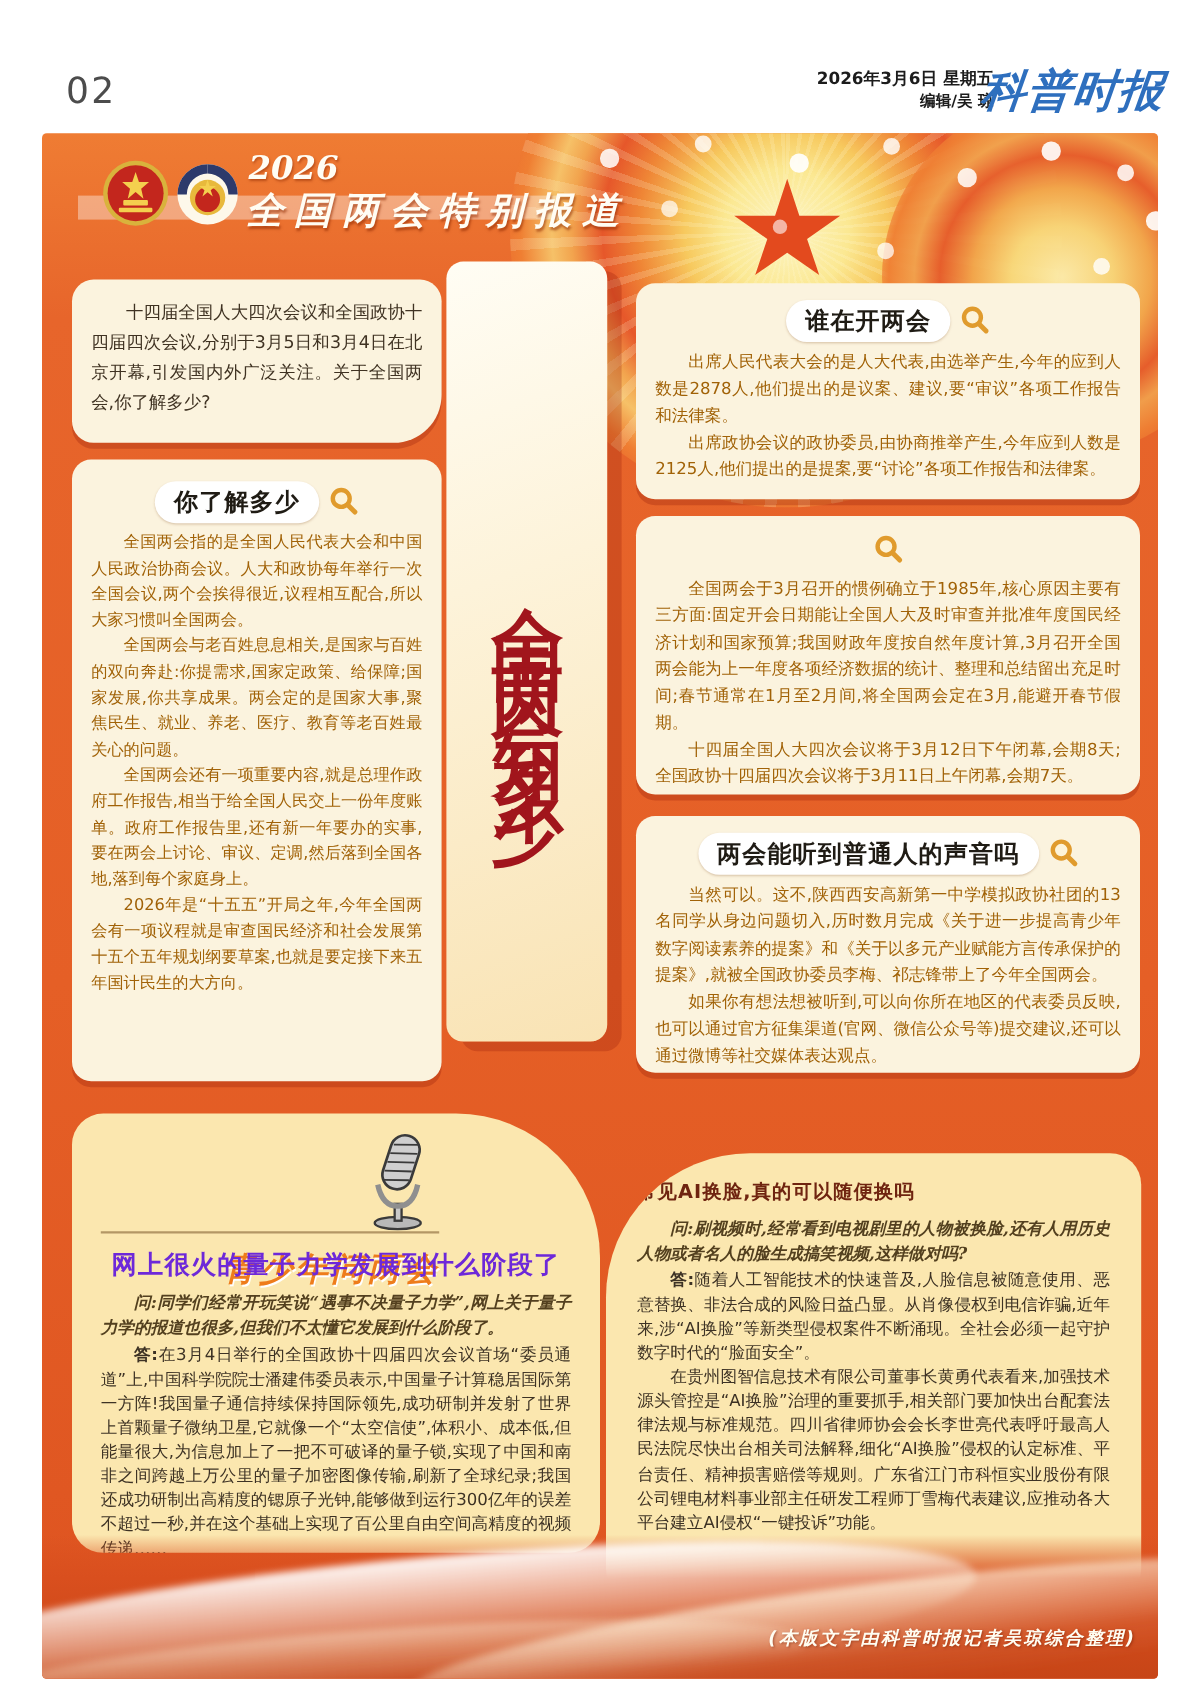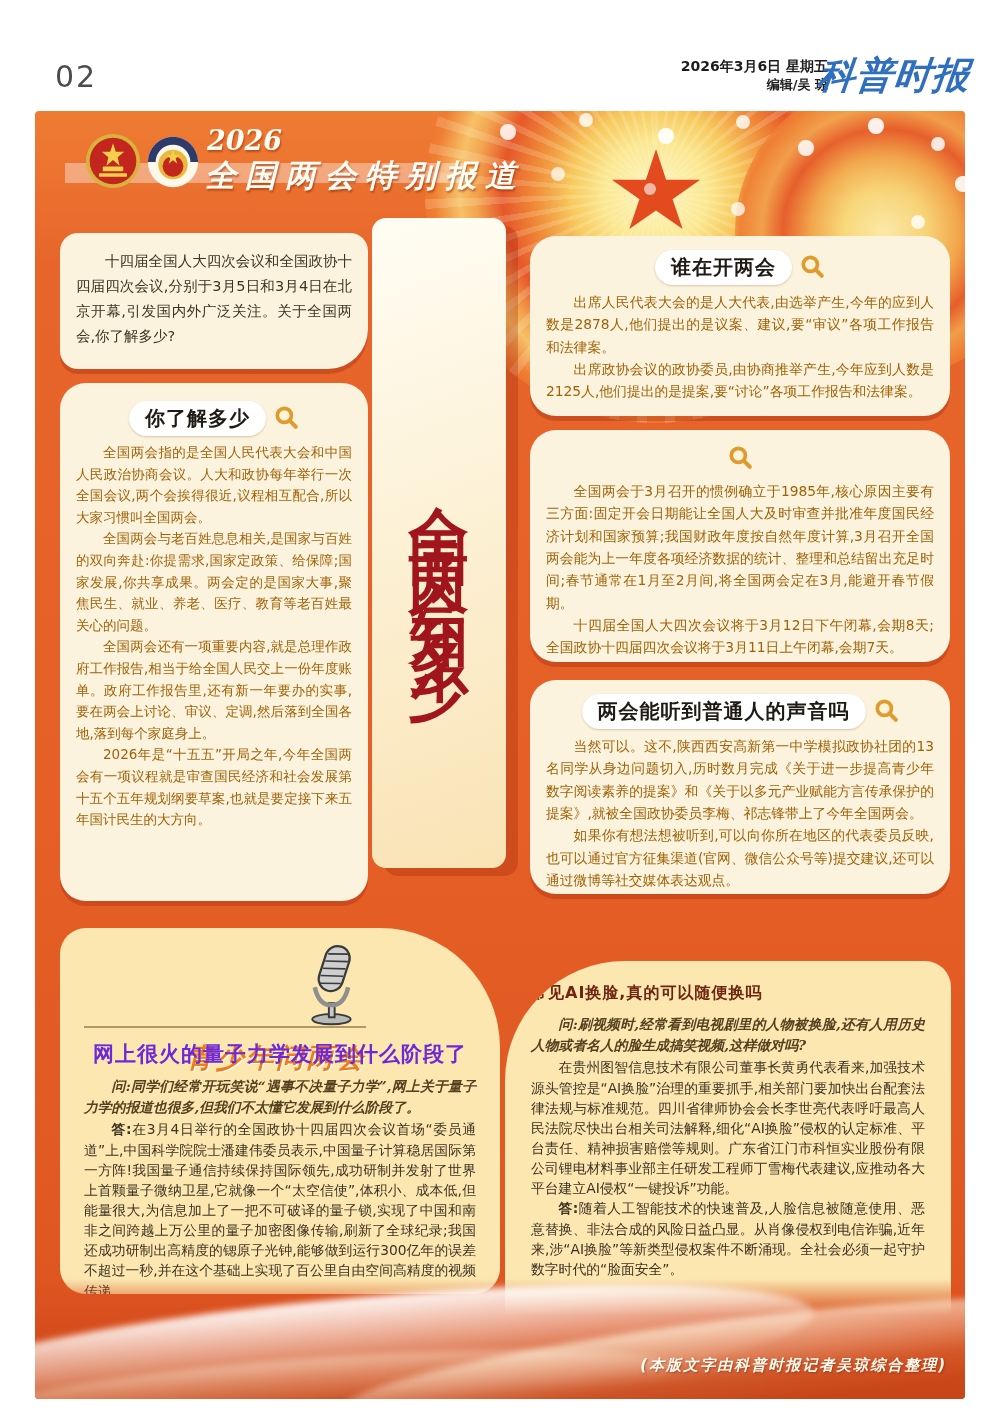--- a/index.html
+++ b/index.html
@@ -45,21 +45,21 @@
   
   .banner { position:absolute; left:0; top:0; width:930px; height:115px; }
   .banner-strip { position:absolute; left:30px; top:52px; width:400px; height:20px; background:rgba(255,255,255,.38); }
   .emblem { position:absolute; border-radius:50%; }
   .emblem-prc { left:50px; top:22px; }
   .emblem-cppcc { left:112px; top:25px; }
   .banner-year { position:absolute; left:172px; top:14px; color:#fffdf4; font-size:27px; font-weight:bold; font-style:italic; font-family:"DejaVu Serif", serif; text-shadow:1px 2px 2px rgba(140,40,0,.5); }
   .banner-title { position:absolute; left:170px; top:44px; color:#fffdf4; font-size:31px; font-weight:bold; letter-spacing:9px; font-style:italic; text-shadow:1px 2px 2px rgba(140,40,0,.55); }
 
   
-  .card { position:absolute; background:#fbf3de; border-radius:26px; box-shadow:0 5px 0 rgba(150,30,10,.30); overflow:hidden; }
+  .card { position:absolute; background:#fbf3de; border-radius:16px; box-shadow:0 5px 0 rgba(150,30,10,.30); overflow:hidden; }
   .card-intro { left:25px; top:122px; width:308px; height:136px; border-radius:18px 18px 40px 18px; padding:16px 16px; }
   .card-what  { left:25px; top:272px; width:308px; height:518px; padding:10px 16px; }
   .card-who   { left:495px; top:125px; width:420px; height:180px; padding:6px 16px; }
   .card-why   { left:495px; top:319px; width:420px; height:232px; padding:6px 16px; }
   .card-voice { left:495px; top:569px; width:420px; height:214px; padding:6px 16px; }
 
   .card-head { display:flex; justify-content:center; align-items:center; gap:7px; margin:8px 0 6px 0; }
   .pill { background:#ffffff; border-radius:18px; padding:4px 16px; font-size:20px; font-weight:bold; color:#1f1b14; letter-spacing:1px; box-shadow:0 1px 2px rgba(120,60,10,.25); }
   .mag { flex:0 0 auto; }
 
@@ -242,22 +242,22 @@
         <span class="kicker">青少年问两会</span>
       </div>
       <div class="qa-headline">网上很火的量子力学发展到什么阶段了</div>
       <p class="qa-q"><span class="qa-label">问:</span><span>同学们经常开玩笑说“遇事不决量子力学”,网上关于量子力学的报道也很多,但我们不太懂它发展到什么阶段了。</span></p>
       <p class="qa-a"><span class="qa-label">答:</span><span>在3月4日举行的全国政协十四届四次会议首场“委员通道”上,中国科学院院士潘建伟委员表示,中国量子计算稳居国际第一方阵!我国量子通信持续保持国际领先,成功研制并发射了世界上首颗量子微纳卫星,它就像一个“太空信使”,体积小、成本低,但能量很大,为信息加上了一把不可破译的量子锁,实现了中国和南非之间跨越上万公里的量子加密图像传输,刷新了全球纪录;我国还成功研制出高精度的锶原子光钟,能够做到运行300亿年的误差不超过一秒,并在这个基础上实现了百公里自由空间高精度的视频传递……</span></p>
     </div>
 
     <div class="panel panel-right">
       <div class="qa-headline-right">常见AI换脸,真的可以随便换吗</div>
       <p class="qa-q"><span class="qa-label">问:</span><span>刷视频时,经常看到电视剧里的人物被换脸,还有人用历史人物或者名人的脸生成搞笑视频,这样做对吗?</span></p>
+      <p class="qa-a"><span class="qa-label">答:</span><span>随着人工智能技术的快速普及,人脸信息被随意使用、恶意替换、非法合成的风险日益凸显。从肖像侵权到电信诈骗,近年来,涉“AI换脸”等新类型侵权案件不断涌现。全社会必须一起守护数字时代的“脸面安全”。</span></p>
       <p class="qa-a">在贵州图智信息技术有限公司董事长黄勇代表看来,加强技术源头管控是“AI换脸”治理的重要抓手,相关部门要加快出台配套法律法规与标准规范。四川省律师协会会长李世亮代表呼吁最高人民法院尽快出台相关司法解释,细化“AI换脸”侵权的认定标准、平台责任、精神损害赔偿等规则。广东省江门市科恒实业股份有限公司锂电材料事业部主任研发工程师丁雪梅代表建议,应推动各大平台建立AI侵权“一键投诉”功能。</p>
-      <p class="qa-a"><span class="qa-label">答:</span><span>随着人工智能技术的快速普及,人脸信息被随意使用、恶意替换、非法合成的风险日益凸显。从肖像侵权到电信诈骗,近年来,涉“AI换脸”等新类型侵权案件不断涌现。全社会必须一起守护数字时代的“脸面安全”。</span></p>
     </div>
 
     <div class="footer-band">
       <div class="wave wave1"></div>
       <div class="wave wave2"></div>
       <div class="wave wave3"></div>
     </div>
     <div class="footer-note">(本版文字由科普时报记者吴琼综合整理)</div>
 
   </div>

